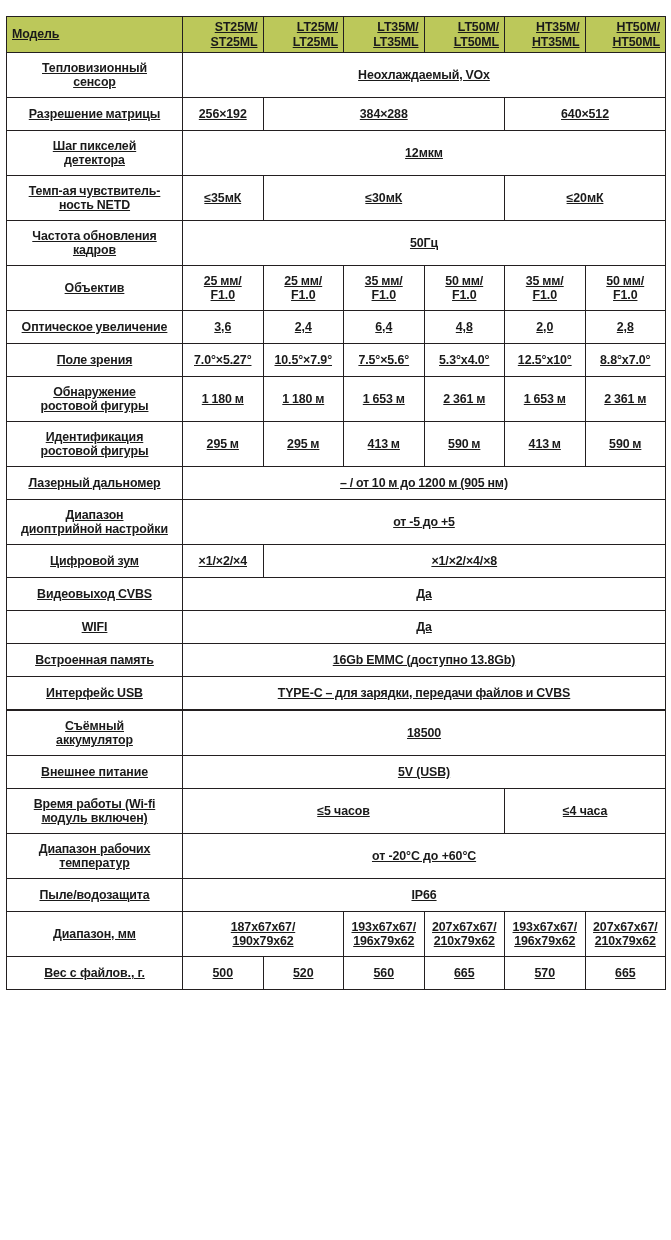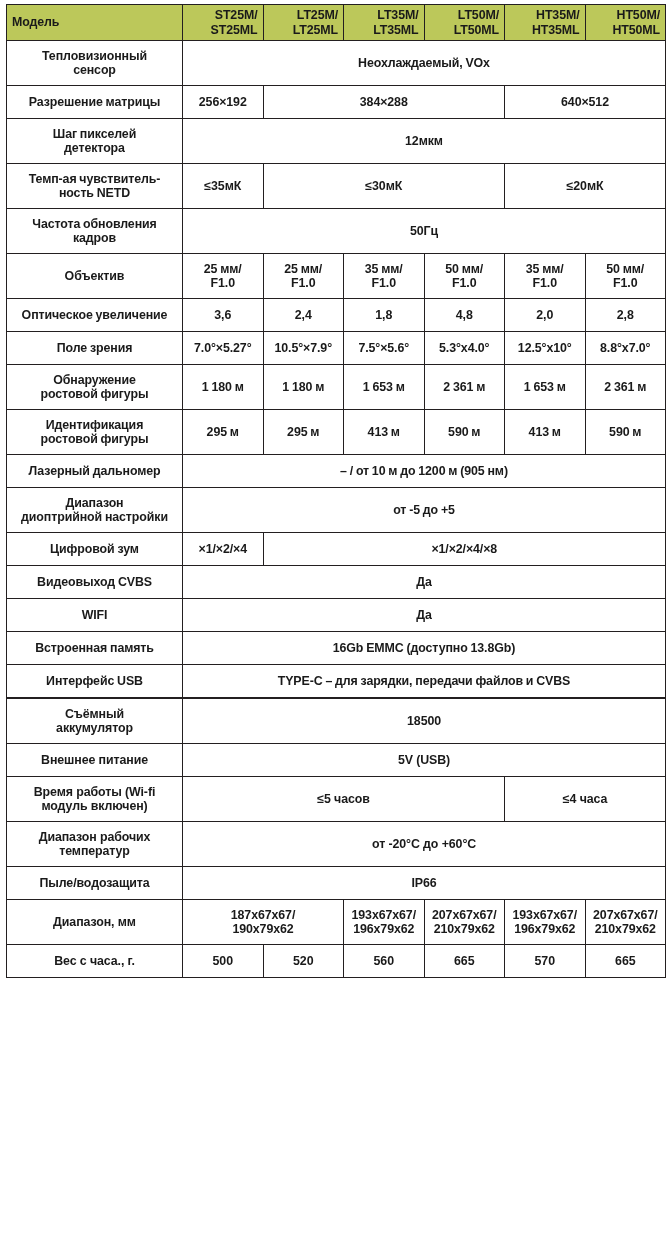--- a/index.html
+++ b/index.html
@@ -12,21 +12,22 @@
     height: 1240px;
     font-family: "Liberation Sans", sans-serif;
     color: #1a1a1a;
     overflow: hidden;
   }
   .sheet {
     width: 671px;
     height: 1240px;
     position: relative;
     box-sizing: border-box;
-    padding: 4px 6px 0 6px;
+    padding: 16px 6px 0 6px;
+    text-decoration: underline;
   }
   table.spec {
     width: 659px;
     border-collapse: collapse;
     table-layout: fixed;
   }
   table.spec td, table.spec th {
     border: 1px solid #231f20;
     padding: 3px 5px;
     font-size: 12.4px;
@@ -152,21 +153,21 @@
 F1.0</td>
           <td class="val two-line">35 мм/
 F1.0</td>
           <td class="val two-line">50 мм/
 F1.0</td>
         </tr>
         <tr>
           <td class="rowlabel two-line short">Оптическое увеличение</td>
           <td class="val two-line">3,6</td>
           <td class="val two-line">2,4</td>
-          <td class="val two-line">1,8</td>
+          <td class="val two-line">6,4</td>
           <td class="val two-line">4,8</td>
           <td class="val two-line">2,0</td>
           <td class="val two-line">2,8</td>
         </tr>
         <tr>
           <td class="rowlabel two-line short">Поле зрения</td>
           <td class="val two-line">7.0°×5.27°</td>
           <td class="val two-line">10.5°×7.9°</td>
           <td class="val two-line">7.5°×5.6°</td>
           <td class="val two-line">5.3°x4.0°</td>
@@ -268,21 +269,21 @@
           <td class="val two-line">193x67x67/
 196x79x62</td>
           <td class="val two-line">207x67x67/
 210x79x62</td>
           <td class="val two-line">193x67x67/
 196x79x62</td>
           <td class="val two-line">207x67x67/
 210x79x62</td>
         </tr>
         <tr>
-          <td class="rowlabel two-line short">Вес с часа., г.</td>
+          <td class="rowlabel two-line short">Вес с файлов., г.</td>
           <td class="val two-line">500</td>
           <td class="val two-line">520</td>
           <td class="val two-line">560</td>
           <td class="val two-line">665</td>
           <td class="val two-line">570</td>
           <td class="val two-line">665</td>
         </tr>
       </tbody>
   </table>
 

